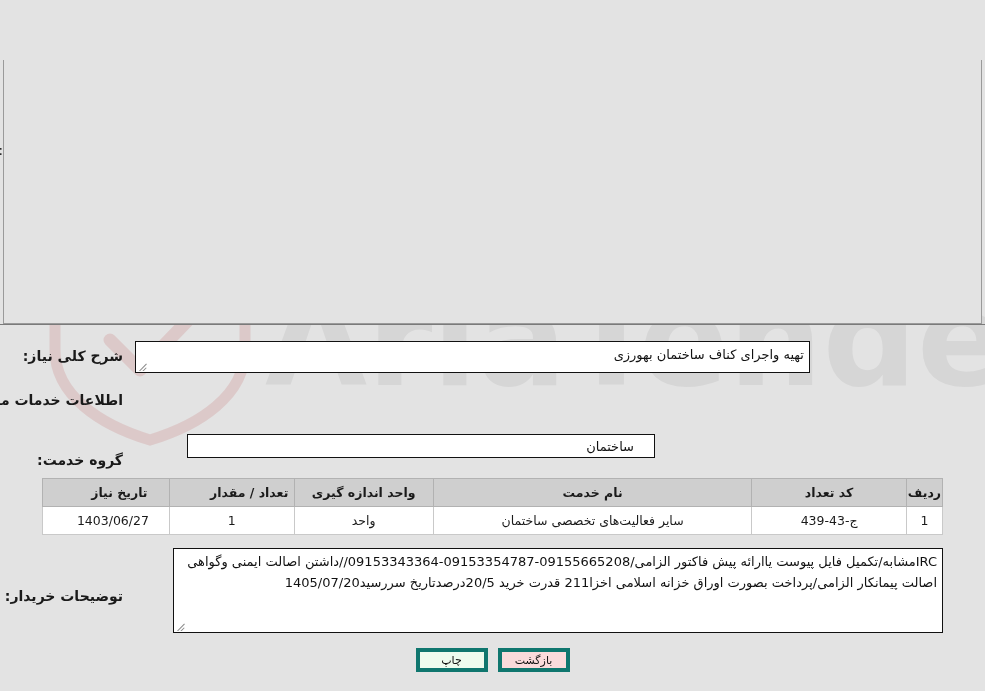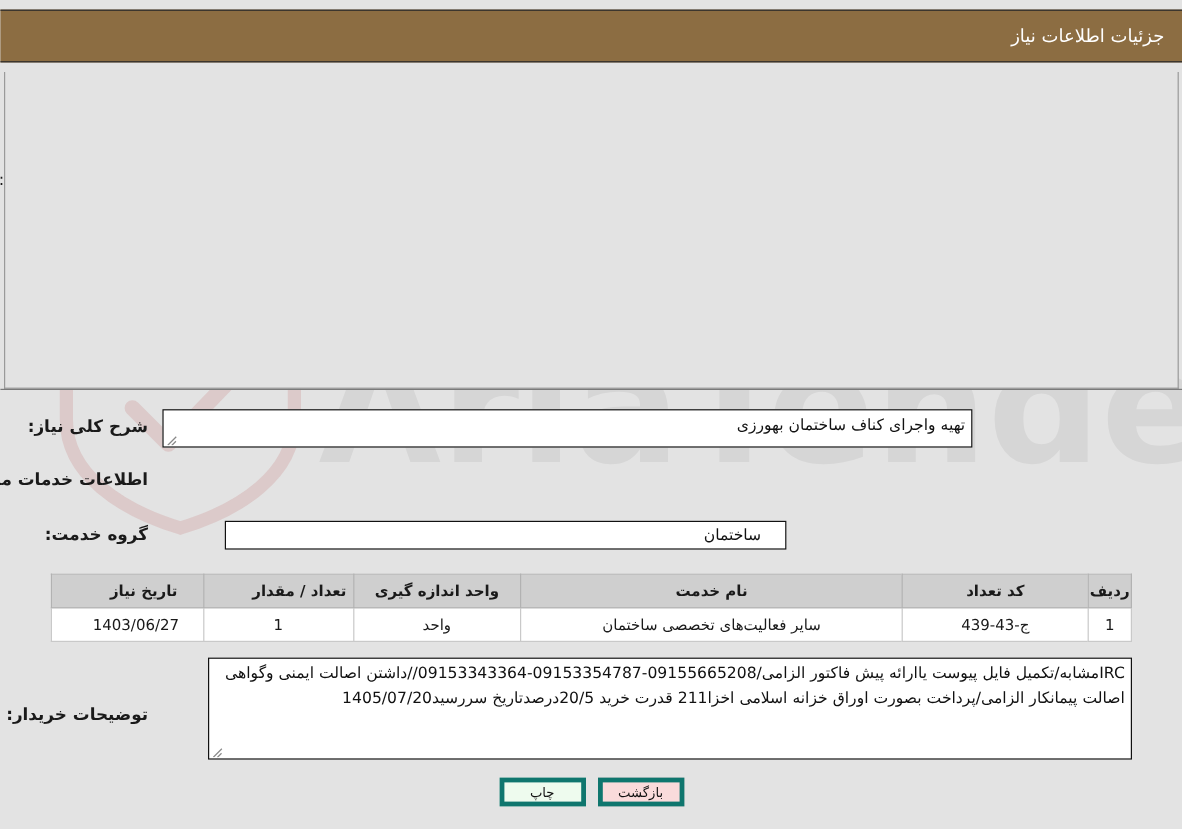--- a/index.html
+++ b/index.html
@@ -221,23 +221,20 @@
   <svg class="watermark" viewBox="0 0 985 220" xmlns="http://www.w3.org/2000/svg">
     <g opacity="0.16">
       <path d="M150 10 L245 42 L245 115 C245 160 200 190 150 205 C100 190 55 160 55 115 L55 42 Z" fill="none" stroke="#b94a4a" stroke-width="11"></path>
       <path d="M110 105 L140 135 L195 78" fill="none" stroke="#b94a4a" stroke-width="13" stroke-linecap="round" stroke-linejoin="round"></path>
     </g>
     <g opacity="0.15" fill="#8e8e8e" font-family="DejaVu Sans, sans-serif" font-size="132" font-weight="bold">
       <text x="265" y="150" direction="ltr">AriaTender.net</text>
     </g>
   </svg>
 
-  <div class="header-bar">
-    <span class="header-title">جزئیات اطلاعات نیاز</span>
-  </div>
 
   <div class="panel-top"></div>
   <div class="panel-sep"></div>
 
   <div class="row" style="right:862px; top:82px;">
     <span class="lbl">شماره نیاز:</span>
   </div>
   <div class="fld ctr" style="position:absolute; right:615px; top:80px; width:183px;">1103092155000027</div>
 
   <div class="row" style="right:703px; top:82px;">
@@ -304,21 +301,21 @@
   <div class="desc-box" style="right:175px; top:341px; width:675px; height:32px;">
     <div class="txt">تهیه واجرای کناف ساختمان بهورزی</div>
     <span class="resize-grip">
       <i style="width:10px; transform:rotate(-45deg); left:0; top:8px;"></i>
       <i style="width:5px; transform:rotate(-45deg); left:4px; top:10px;"></i>
     </span>
   </div>
 
   <span class="lbl lbl-b" style="position:absolute; right:862px; top:392px;">اطلاعات خدمات مورد نیاز</span>
 
-  <span class="lbl lbl-b" style="position:absolute; right:862px; top:438px;">گروه خدمت:</span>
+  <span class="lbl lbl-b" style="position:absolute; right:862px; top:452px;">گروه خدمت:</span>
   <div class="fld" style="position:absolute; right:330px; top:434px; width:468px; height:24px;">ساختمان</div>
 
   <table class="tbl">
     <thead>
       <tr>
         <th class="c-radif">ردیف</th>
         <th class="c-code">کد تعداد</th>
         <th class="c-name">نام خدمت</th>
         <th class="c-unit">واحد اندازه گیری</th>
         <th class="c-qty">تعداد / مقدار</th>

